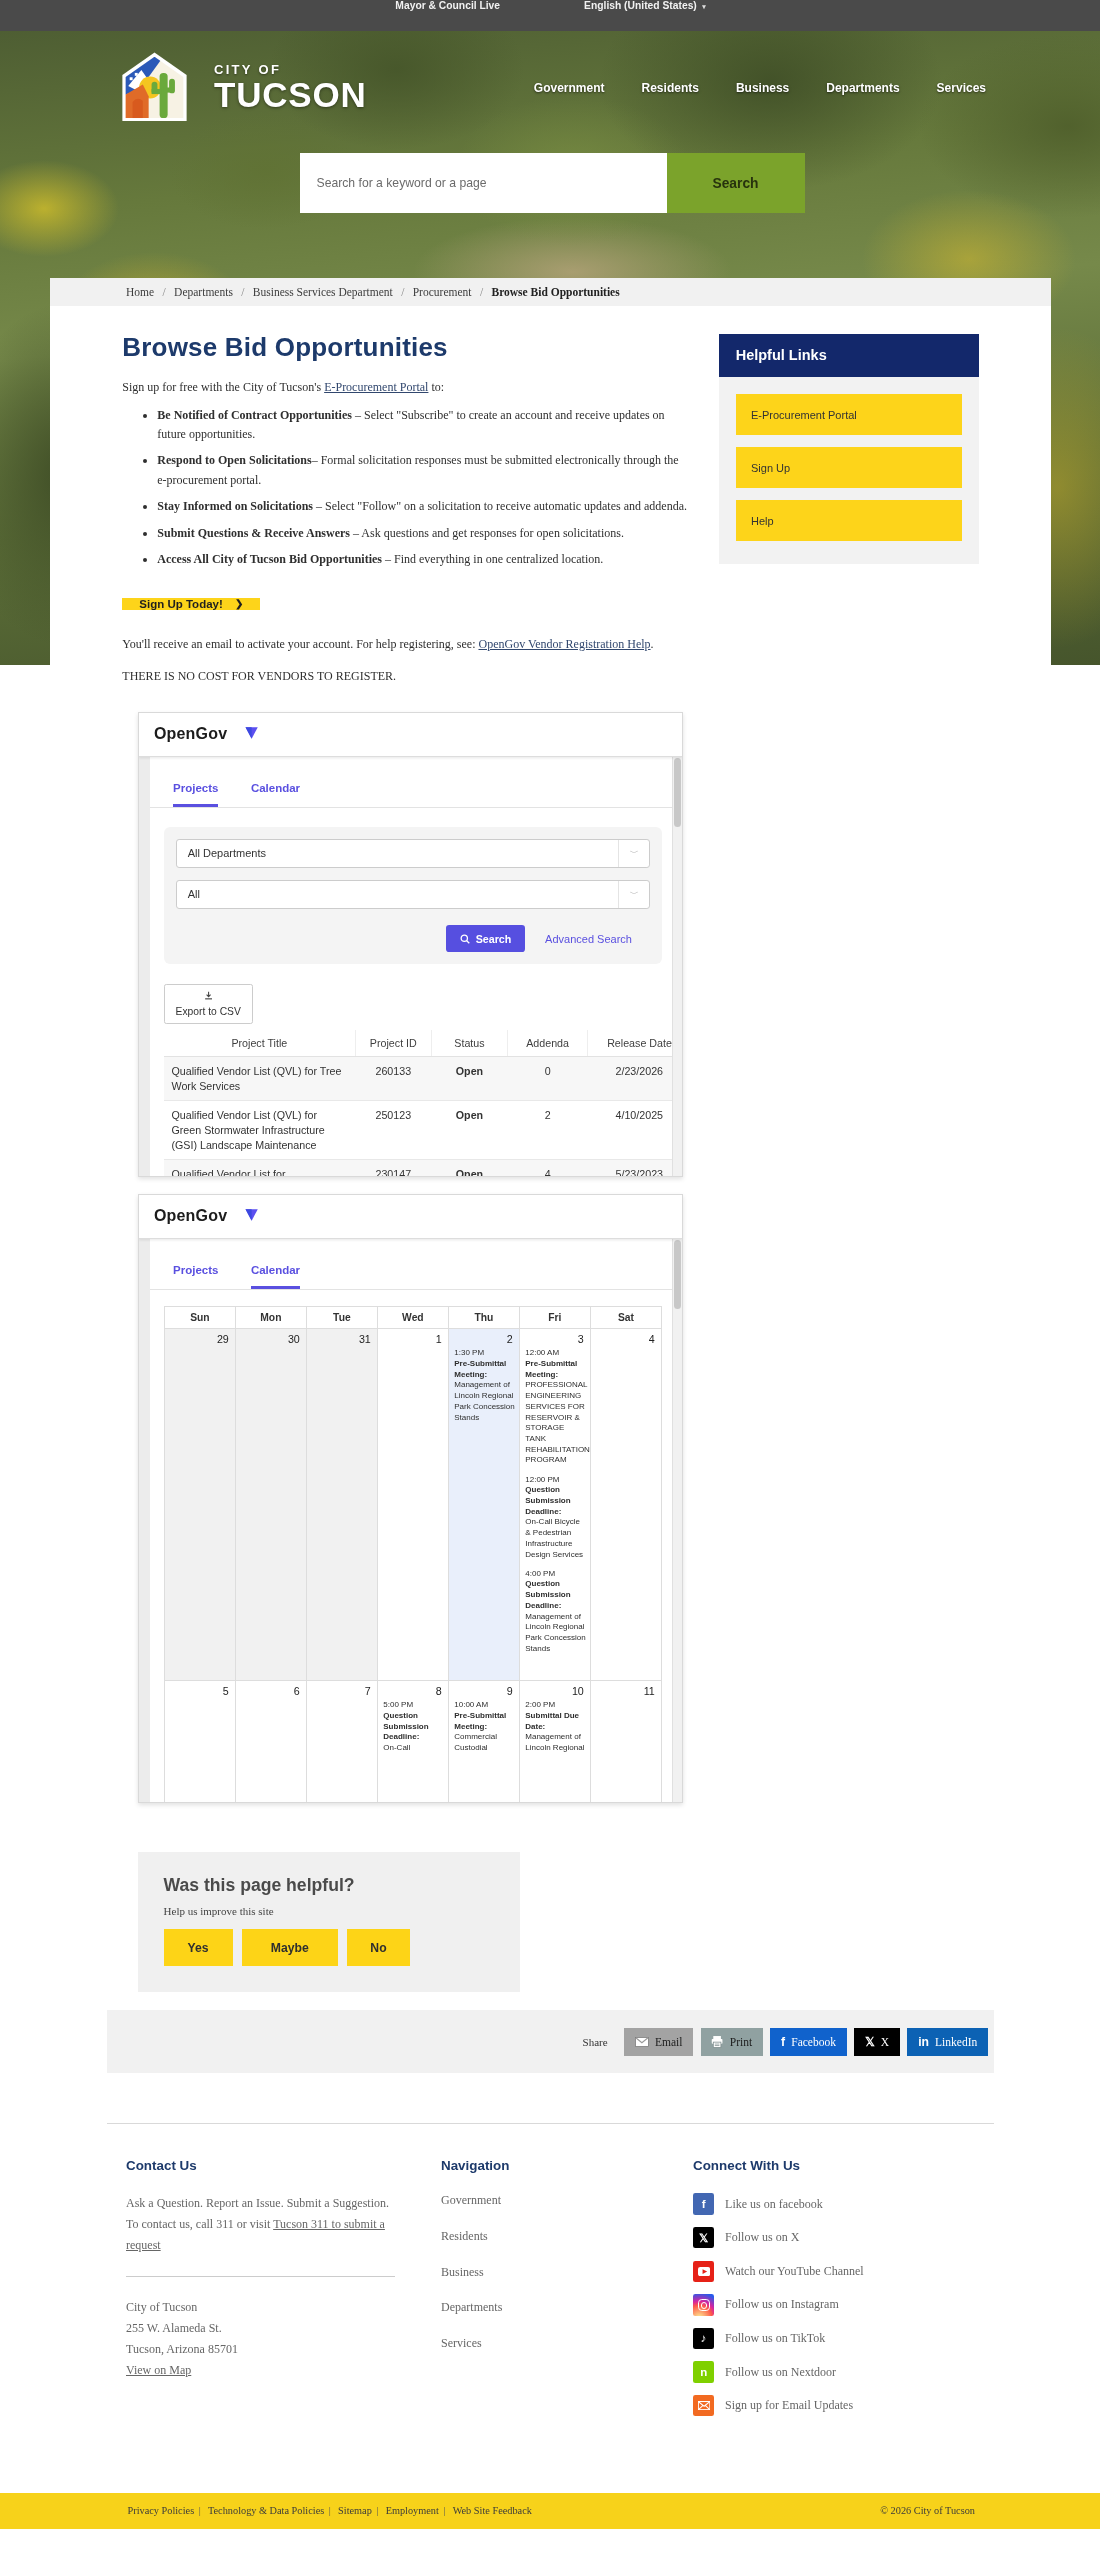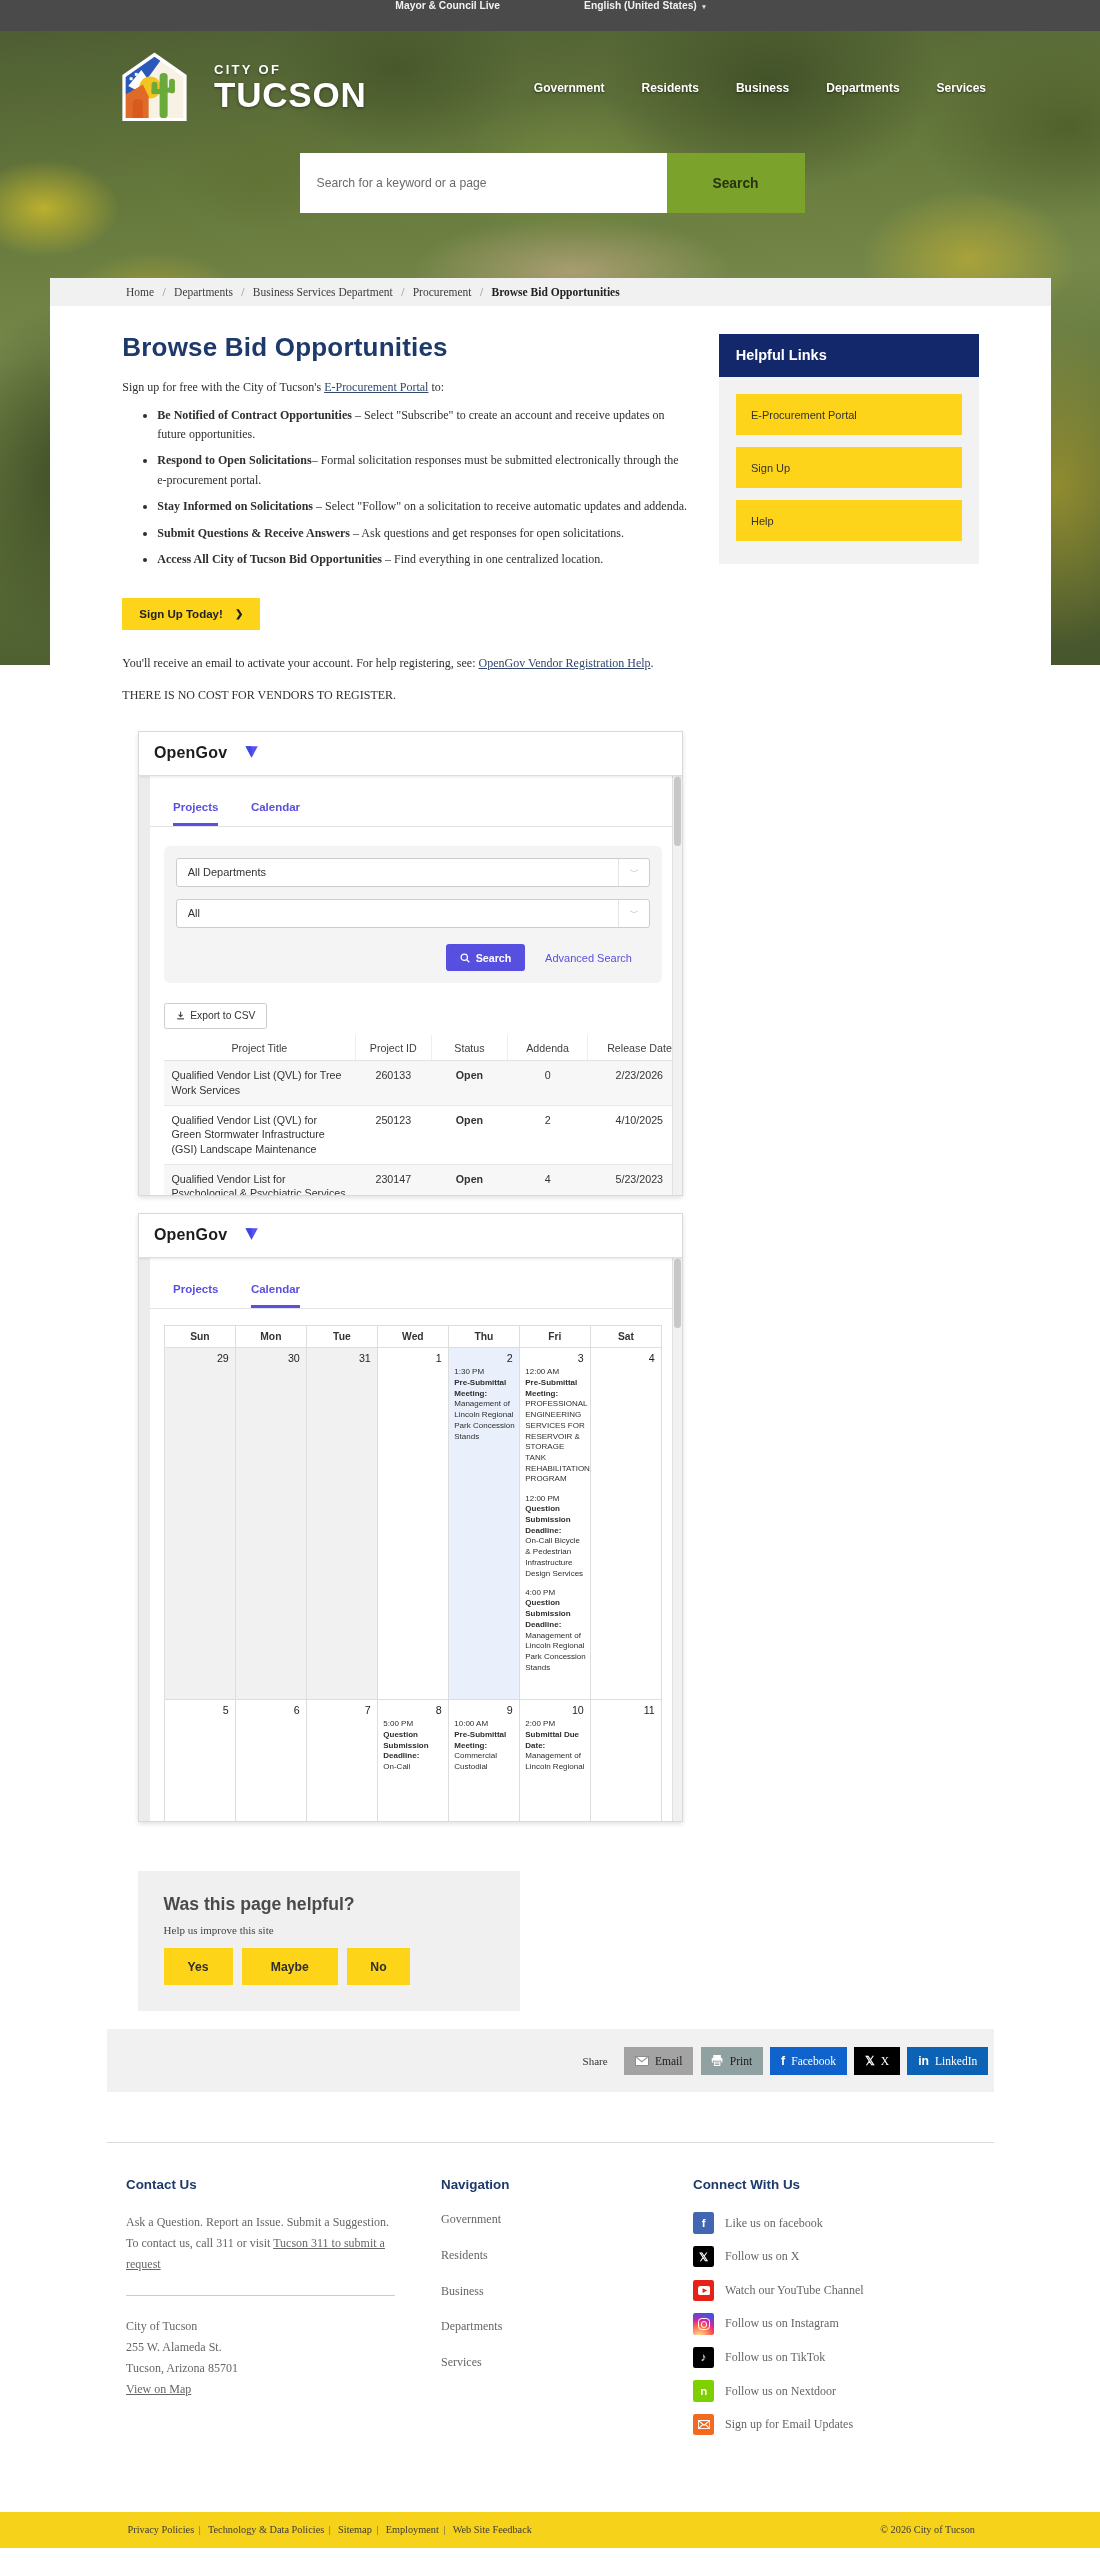--- a/index.html
+++ b/index.html
@@ -50,21 +50,21 @@
   .content-row { display:flex; padding:0 15.3px; }
   .main-col { width:566px; }
   .side-col { width:260px; margin-left:auto; margin-top:27.5px; }
 
   h1.page-title { margin-top:26px; font-size:26px; font-weight:bold; color:#1d3a6b; letter-spacing:0.2px; }
   .serif { font-family:"Liberation Serif",serif; }
   .lead { margin-top:17px; font-size:12px; color:#2f2f2f; }
   .textlink { color:#31476e; text-decoration:underline; }
   ul.benefits { margin-top:10.7px; padding-left:35px; }
   ul.benefits li { font-size:12px; line-height:1.62; margin-bottom:6.9px; color:#2f2f2f; }
-  .signup-btn { display:inline-flex; align-items:center; margin-top:21.4px; background:#fdd41a; border:none; padding:10px 17px; font-size:11.5px; font-weight:bold; color:#1f1f1f; cursor:pointer; font-family:"Liberation Sans",sans-serif; }
+  .signup-btn { display:inline-flex; align-items:center; margin-top:21.4px; background:#fdd41a; border:none; padding:0 17px; font-size:11.5px; font-weight:bold; color:#1f1f1f; cursor:pointer; font-family:"Liberation Sans",sans-serif; }
   .signup-btn .chev { margin-left:12.2px; font-size:10px; }
   .note { margin-top:23px; font-size:12px; line-height:1.7; color:#2f2f2f; width:535px; }
   .nocost { margin-top:15.3px; font-size:12px; color:#2f2f2f; }
 
   
   .side-head { background:#13286b; color:#fff; font-size:14.5px; font-weight:bold; padding:13.8px 17px; }
   .side-body { background:#f2f2f2; padding:17px 17px 23px 17px; }
   .side-link { display:block; background:#fdd41a; padding:14.5px 15.3px; font-size:11px; color:#333; margin-bottom:12.2px; cursor:pointer; }
   .side-link:last-child { margin-bottom:0; }
 
@@ -84,21 +84,21 @@
   .og-tab { display:inline-block; font-size:11.5px; font-weight:bold; color:#5a50e0; padding-bottom:10px; border-bottom:3.8px solid transparent; margin-right:29px; cursor:pointer; }
   .og-tab.active { border-bottom-color:#5a50e0; }
 
   .og-filter { margin:18.3px 9.2px 0 13.8px; background:#f4f4f4; border-radius:6.1px; padding:12.2px 12.2px; }
   .og-select { height:29px; background:#fff; border:0.8px solid #ccc; border-radius:3.1px; display:flex; align-items:center; padding-left:10.7px; font-size:11px; color:#333; margin-bottom:12.2px; cursor:pointer; position:relative; }
   .og-select .dd { margin-left:auto; height:100%; width:31px; border-left:0.8px solid #e4e4e4; display:flex; align-items:center; justify-content:center; color:#b9b9b9; font-size:9.2px; }
   .og-actions { display:flex; align-items:center; justify-content:flex-end; gap:20px; margin-top:15.3px; padding-right:18.3px; }
   .og-search-btn { background:#564fe0; color:#fff; border:none; border-radius:3.1px; padding:7.6px 13.8px; font-size:10.7px; font-weight:bold; display:flex; align-items:center; gap:6.1px; cursor:pointer; font-family:"Liberation Sans",sans-serif; }
   .og-adv { color:#5a50e0; font-size:11px; cursor:pointer; }
 
-  .og-export { margin:20px 0 0 13.8px; background:#fff; border:0.8px solid #ccc; border-radius:2.3px; padding:6.1px 10.7px; font-size:10.3px; color:#333; display:inline-flex; align-items:center; gap:5.4px; cursor:pointer; font-family:"Liberation Sans",sans-serif; }
+  .og-export { margin:20px 0 0 13.8px; background:#fff; border:0.8px solid #ccc; border-radius:2.3px; padding:6.1px 10.7px; font-size:10.3px; color:#333; display:inline-flex; align-items:center; gap:5.4px; cursor:pointer; font-family:"Liberation Sans",sans-serif;flex-direction:column; }
   table.og-table { margin:6.1px 0 0 13.8px; border-collapse:collapse; table-layout:fixed; width:527px; font-size:10.7px; }
   table.og-table th { font-weight:500; color:#3f3f3f; padding:6.9px 6.1px; text-align:center; border-right:0.8px solid #eee; border-bottom:0.8px solid #e2e2e2; background:#fff; }
   table.og-table th:last-child { border-right:none; }
   table.og-table td { padding:6.9px 7.6px; vertical-align:top; border-bottom:0.8px solid #e8e8e8; line-height:1.38; color:#333; }
   table.og-table tr.odd td { background:#f7f7f7; }
   td.c { text-align:center; }
   .status-open { color:#18a04c; font-weight:bold; }
   .col-title { width:191px; } .col-id { width:76px; } .col-status { width:76px; } .col-add { width:80px; } .col-rel { width:103px; }
 
   

